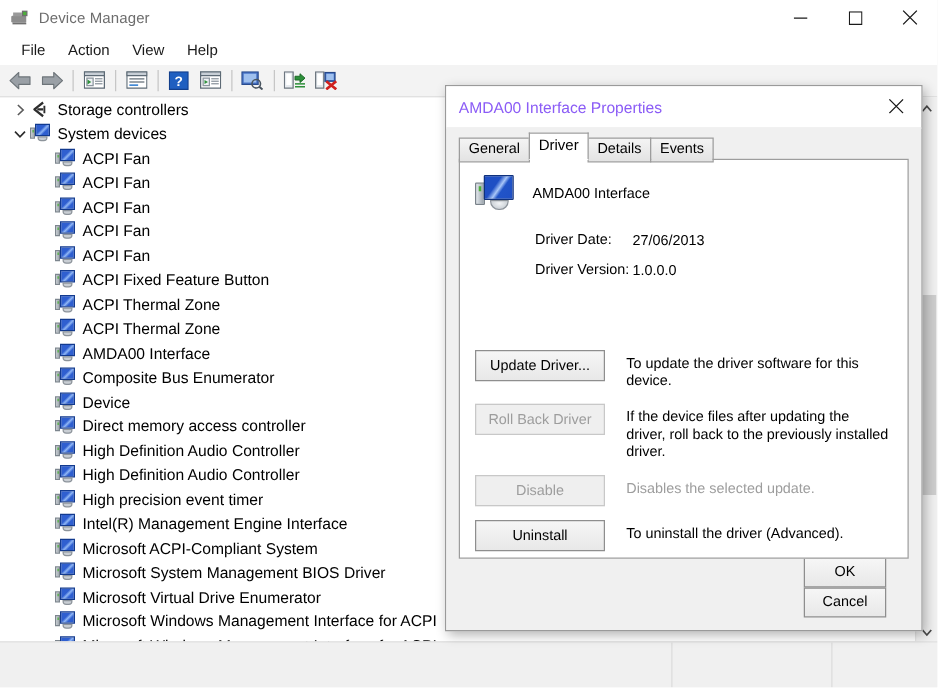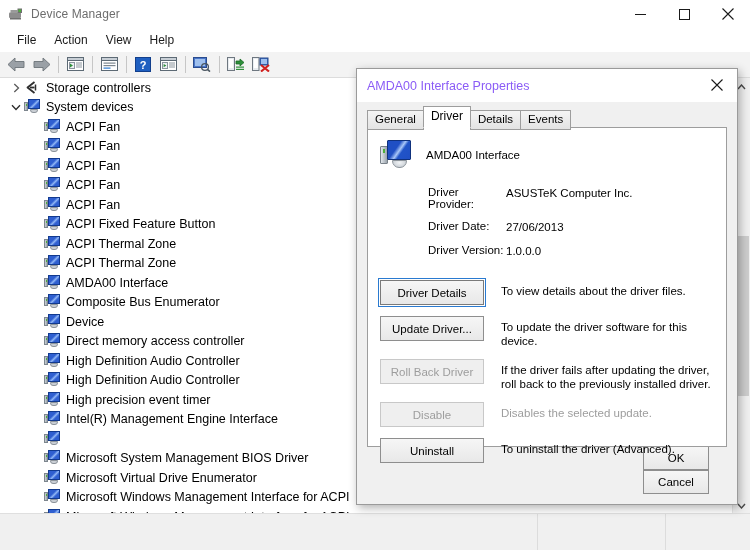--- a/index.html
+++ b/index.html
@@ -642,20 +642,21 @@
           <div class="chev"></div>
           <div class="tico">
             <div class="devicon">
               <div class="tower">
                 <i></i>
               </div>
               <div class="screen"></div>
               <div class="stand"></div>
             </div>
           </div>
+          <div class="tlabel">Microsoft ACPI-Compliant System</div>
         </div>
         <div class="trow" style="padding-left: 28px;">
           <div class="chev"></div>
           <div class="tico">
             <div class="devicon">
               <div class="tower">
                 <i></i>
               </div>
               <div class="screen"></div>
               <div class="stand"></div>
@@ -751,45 +752,37 @@
                 <i></i>
               </div>
             <div class="b-screen"></div>
             <div class="b-stand"></div>
           </div>
           <div class="dev-name">AMDA00 Interface</div>
         </div>
 
         <div class="kv">
           <div class="kv-row">
-            <div class="kv-k">Driver Provider:</div>
-            <div class="kv-v">ASUSTeK Computer Inc.</div>
-          </div>
-          <div class="kv-row">
             <div class="kv-k">Driver Date:</div>
             <div class="kv-v">27/06/2013</div>
           </div>
           <div class="kv-row">
             <div class="kv-k">Driver Version:</div>
             <div class="kv-v">1.0.0.0</div>
           </div>
         </div>
 
         <div class="btnrows">
           <div class="btnrow">
-            <div class="dbtn focus">Driver Details</div>
-            <div class="bdesc">To view details about the driver files.</div>
-          </div>
-          <div class="btnrow">
             <div class="dbtn">Update Driver...</div>
             <div class="bdesc">To update the driver software for this device.</div>
           </div>
           <div class="btnrow">
             <div class="dbtn disabled">Roll Back Driver</div>
-            <div class="bdesc" style="max-width:212px;">If the driver fails after updating the driver, roll back to the previously installed driver.</div>
+            <div class="bdesc" style="max-width:212px;">If the device files after updating the driver, roll back to the previously installed driver.</div>
           </div>
           <div class="btnrow">
             <div class="dbtn disabled">Disable</div>
             <div class="bdesc dim">Disables the selected update.</div>
           </div>
           <div class="btnrow">
             <div class="dbtn">Uninstall</div>
             <div class="bdesc">To uninstall the driver (Advanced).</div>
           </div>
         </div>

